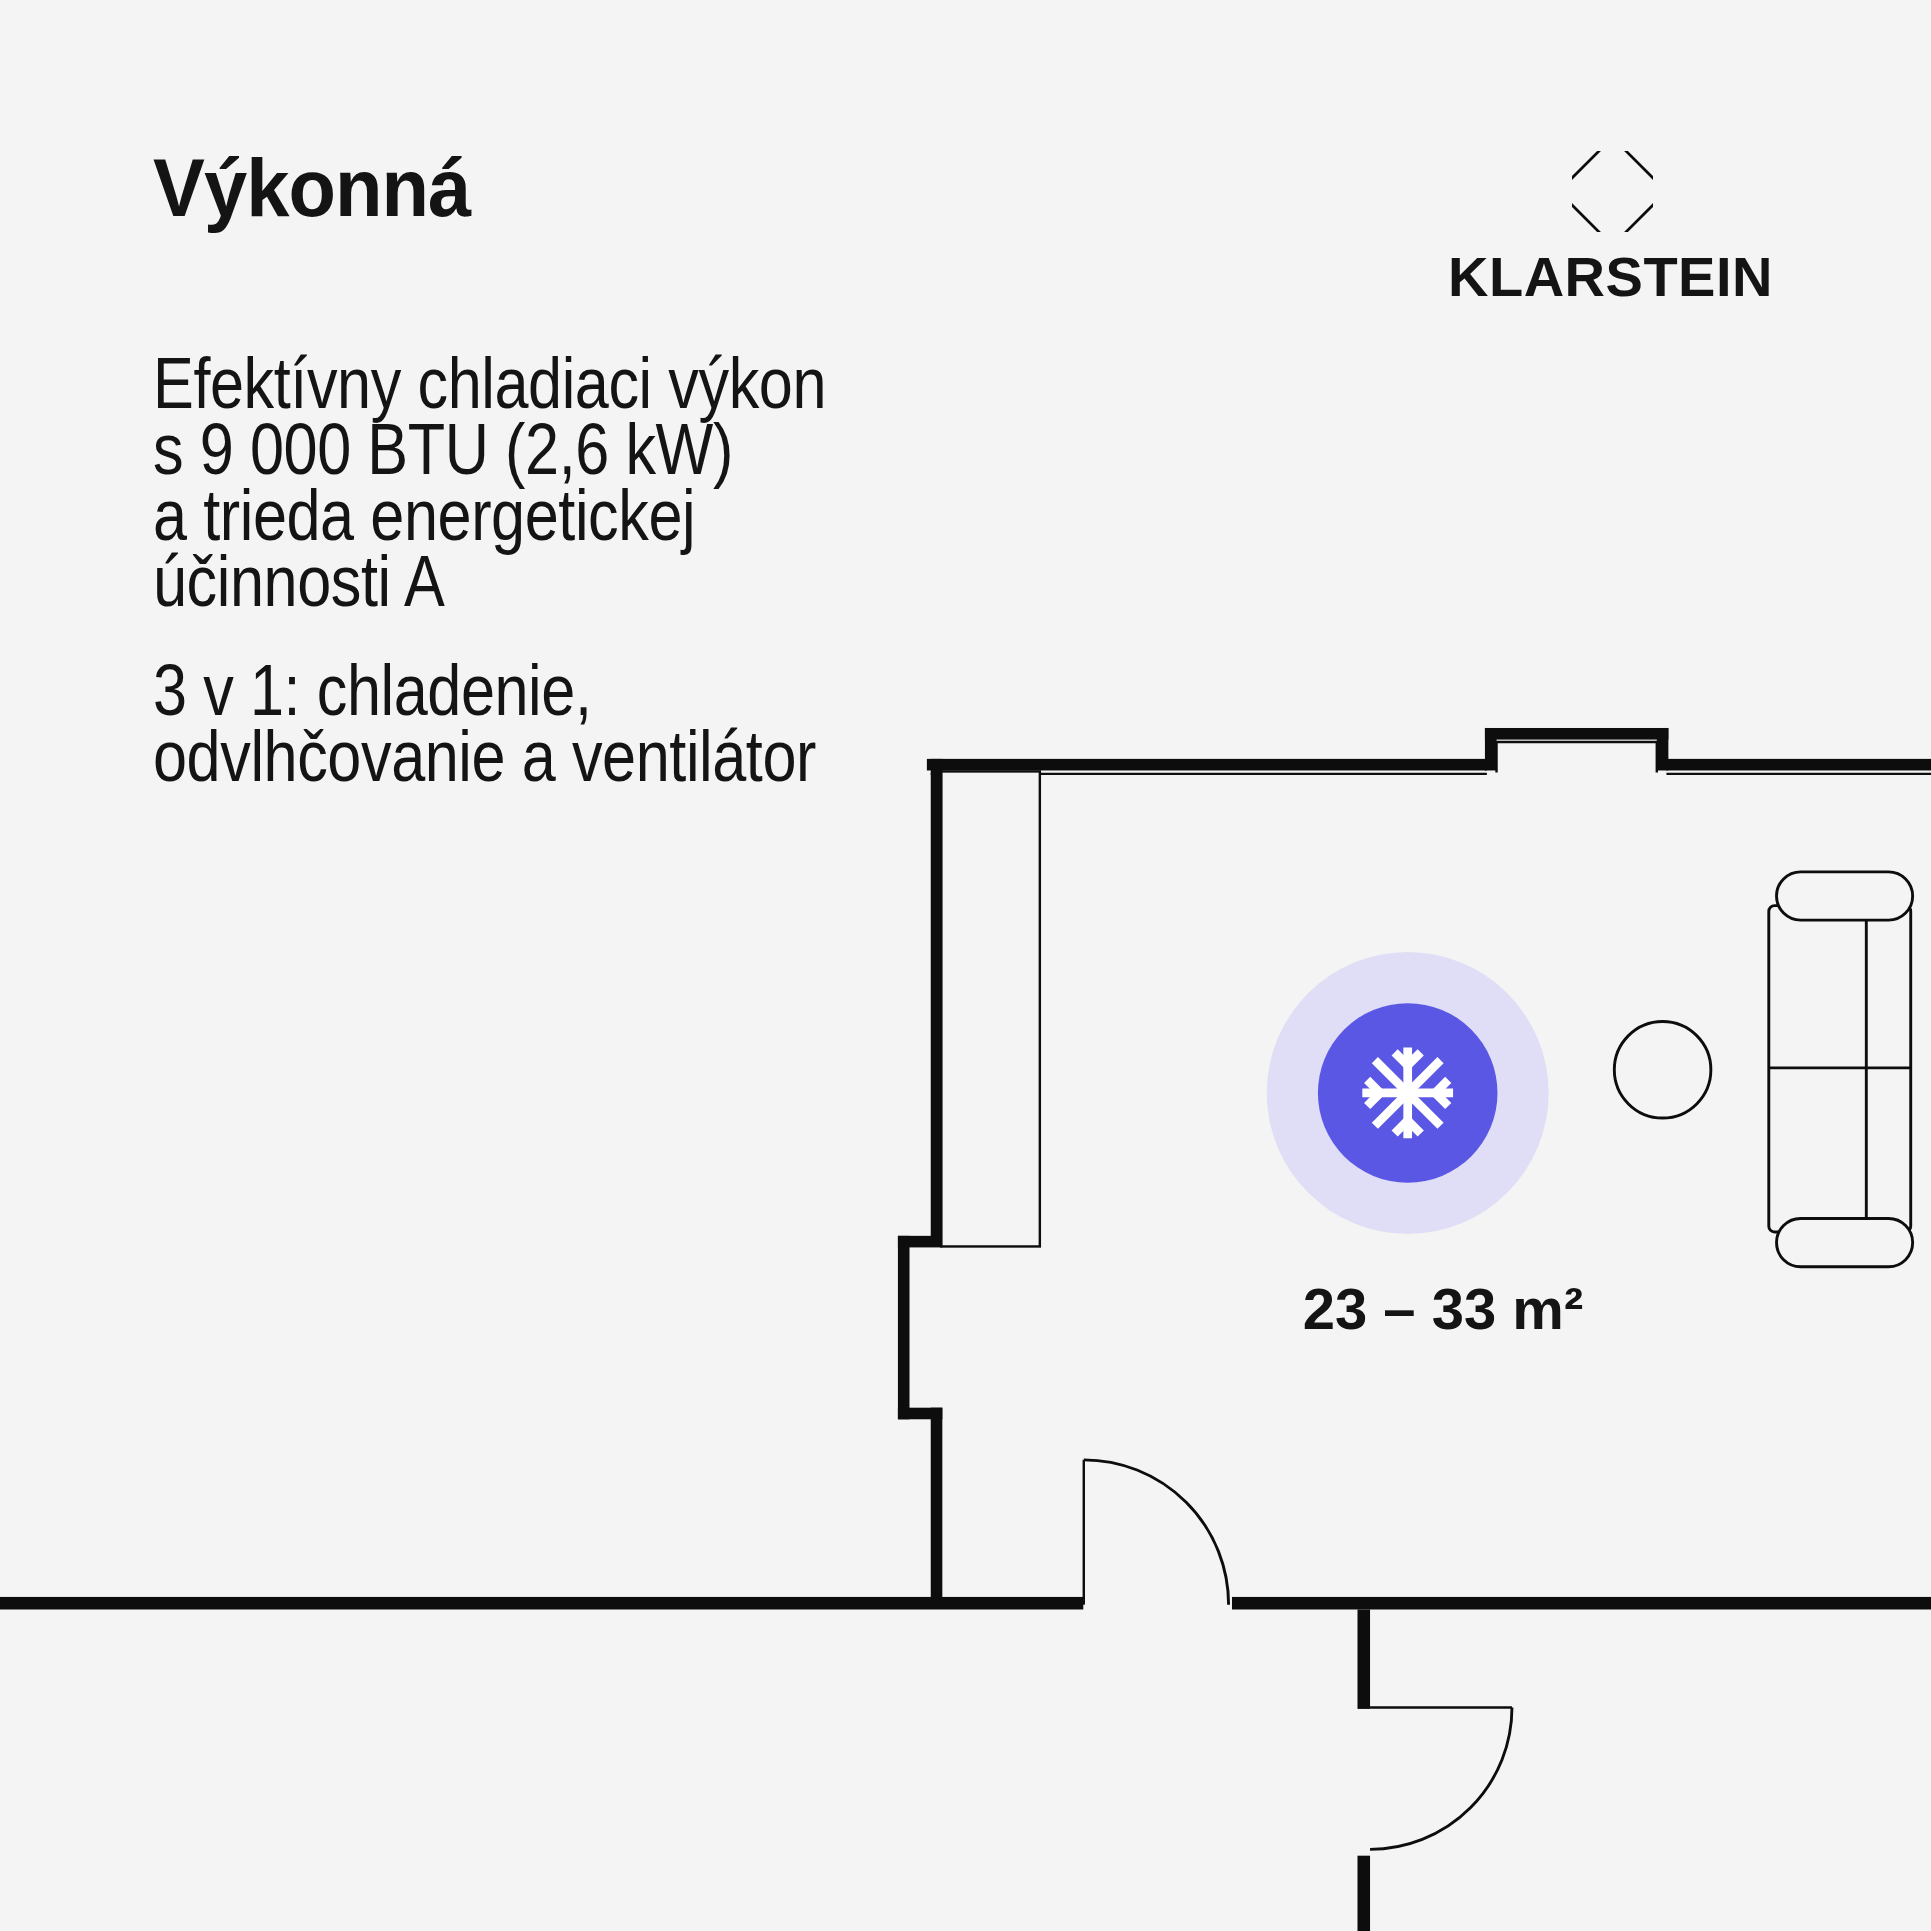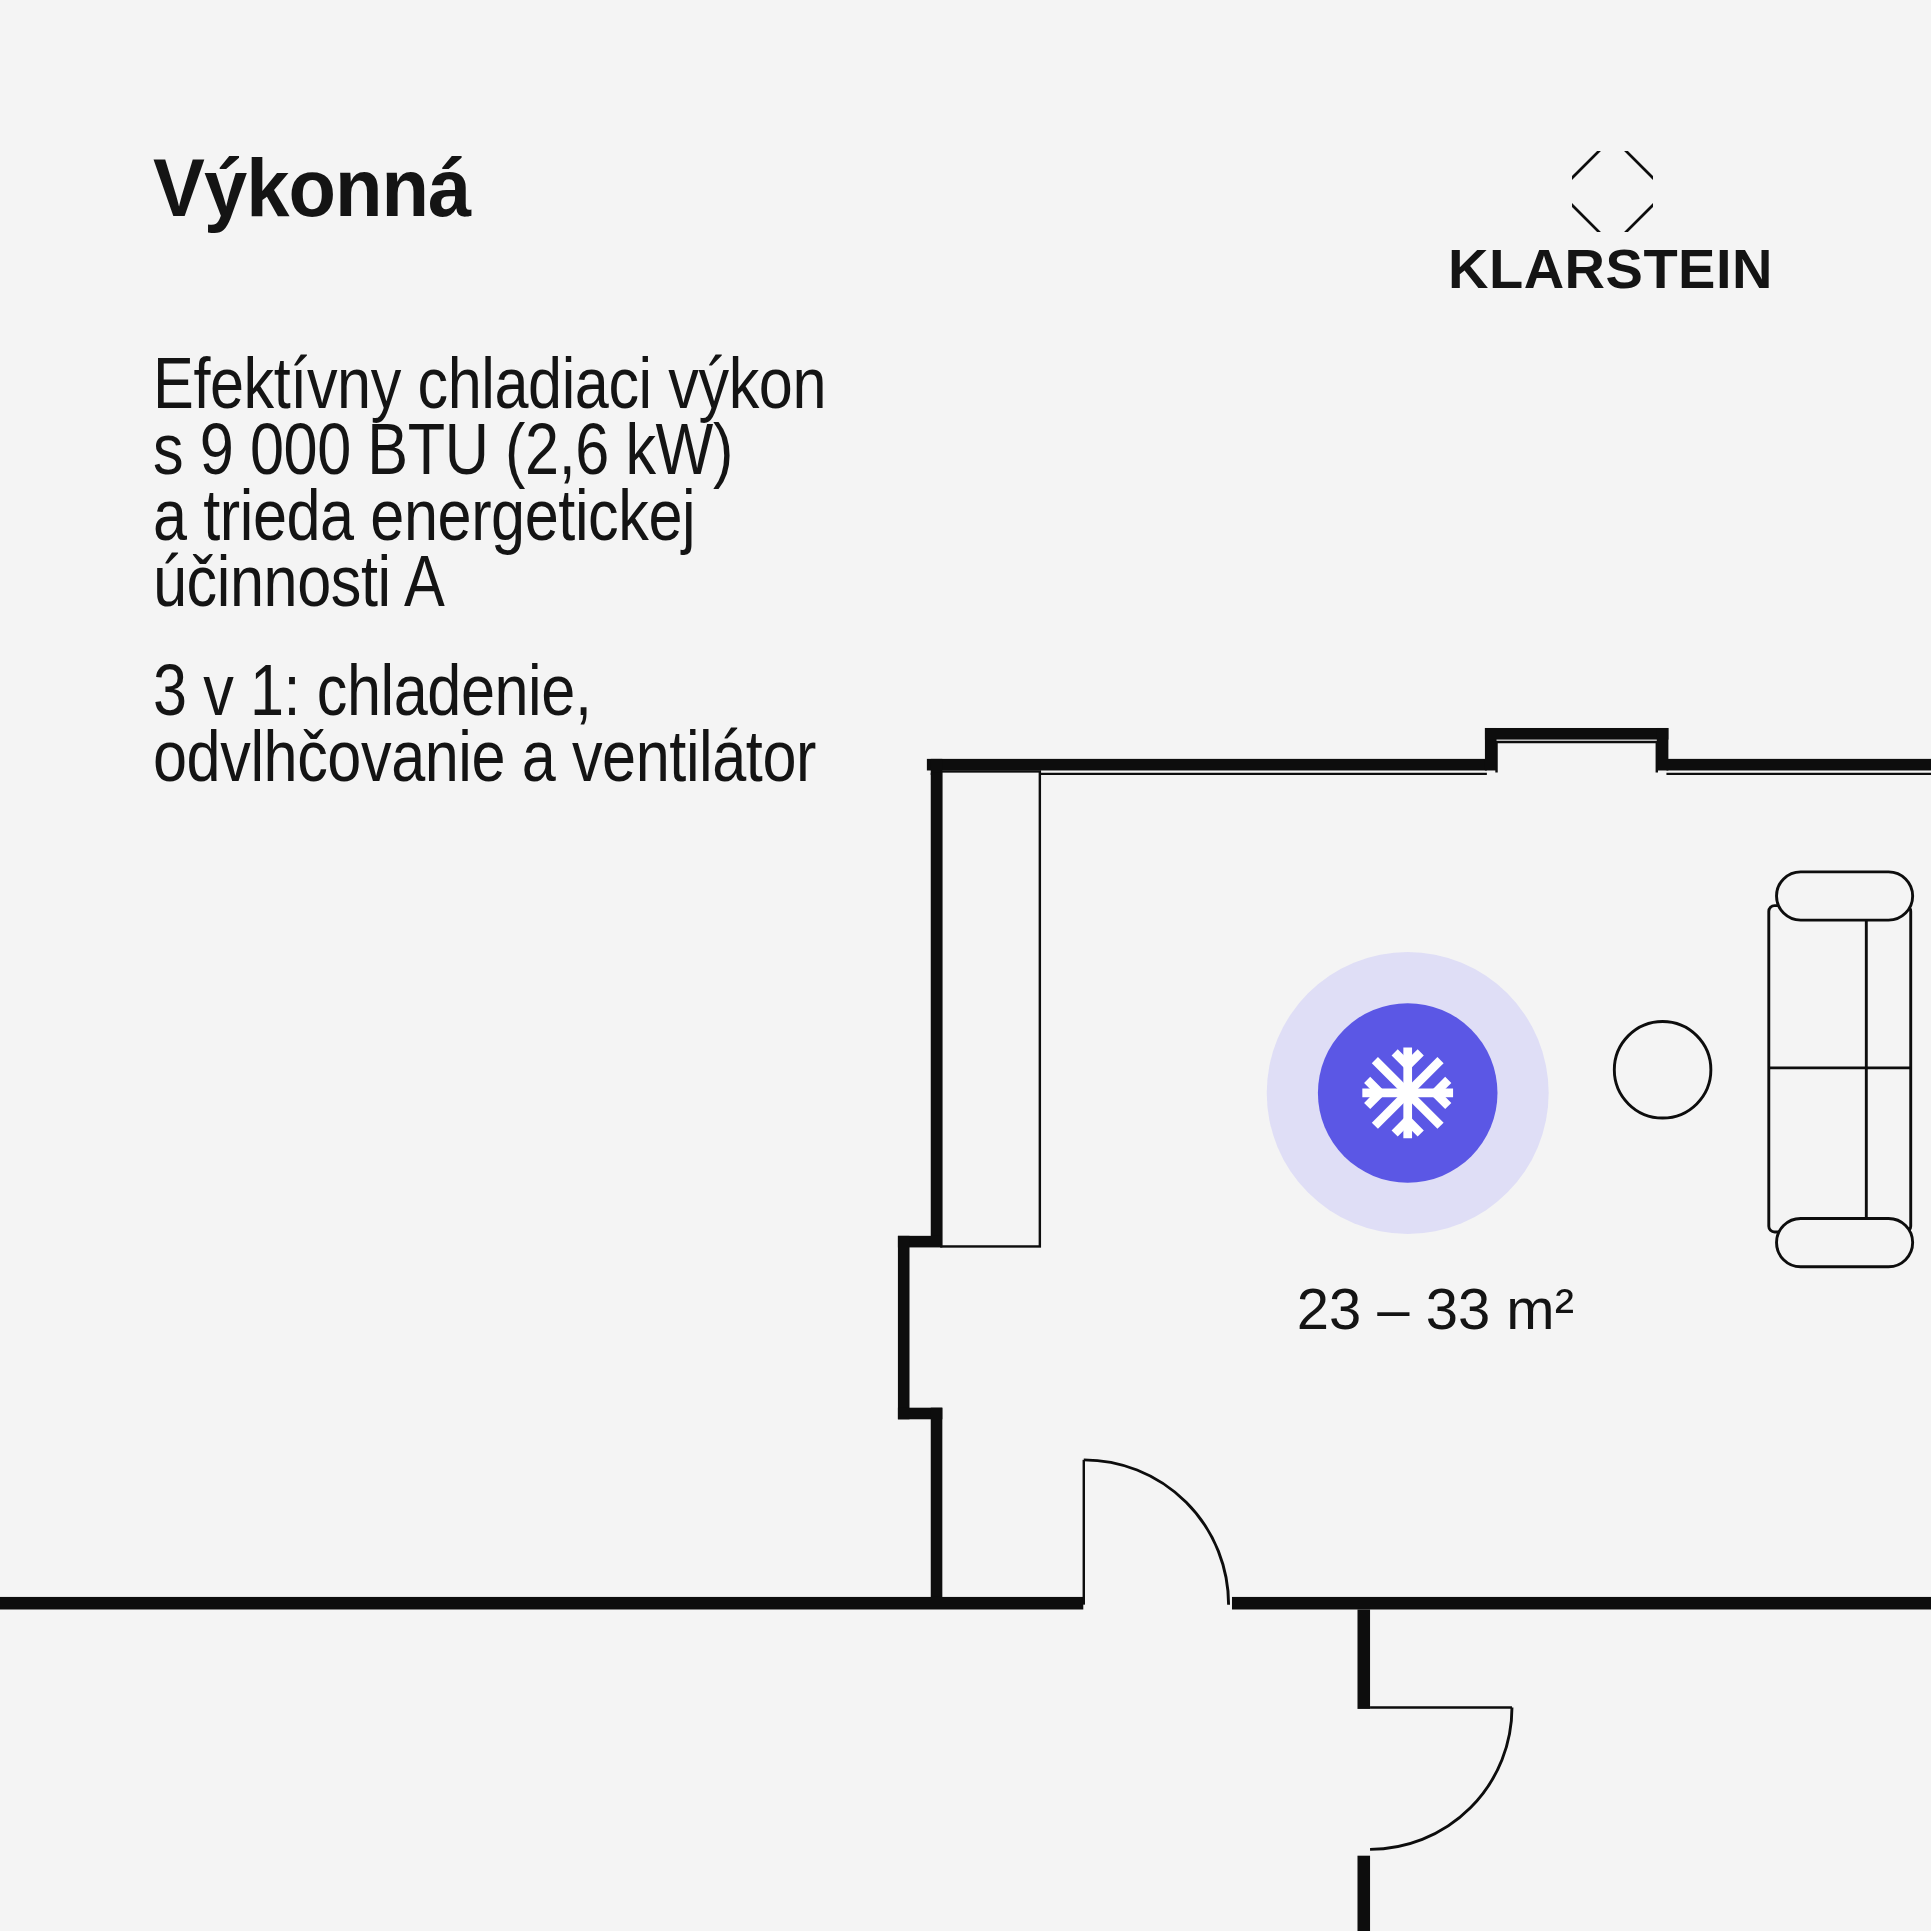--- a/index.html
+++ b/index.html
@@ -29,27 +29,27 @@
   .para{
     left:153px;
     font-size:72px;font-weight:400;line-height:66px;letter-spacing:-0.5px;
     transform:scaleX(.85);transform-origin:0 0;
     white-space:nowrap;
   }
   .para-1{top:350px;}
   .para-2{top:657px;}
   .logo{left:1572px;top:151px;width:81px;height:81px;}
   .wordmark{
-    left:1448px;top:236px;width:328px;
+    left:1448px;top:244px;width:328px;
     font-size:56px;font-weight:700;letter-spacing:0.5px;
     white-space:nowrap;
   }
   .area-label{
-    left:1188px;top:1275px;width:386px;
-    font-size:58px;font-weight:400;text-align:right;
+    left:1250px;top:1275px;width:386px;
+    font-size:58px;font-weight:700;text-align:center;
     white-space:nowrap;
   }
   .plan{left:0;top:0;width:1931px;height:1931px;}
 </style>
 </head>
 <body>
 
 <div class="abs title">Výkonná</div>
 
 <svg class="abs logo" viewBox="0 0 84 84" aria-hidden="true">

